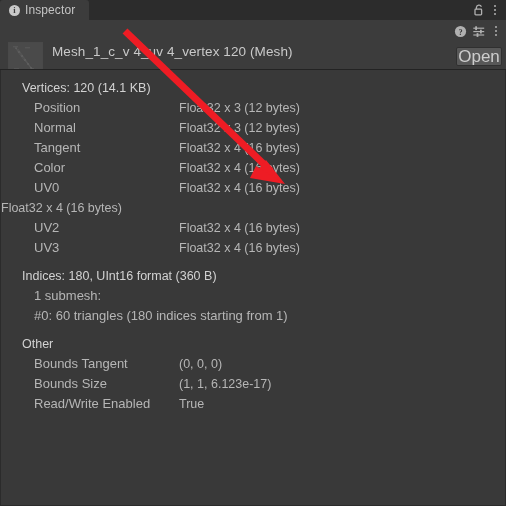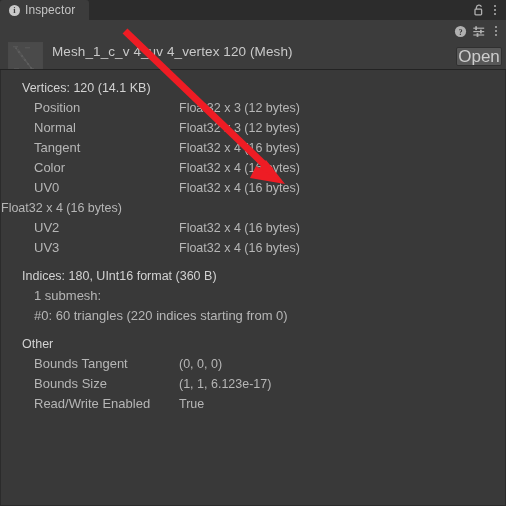--- a/index.html
+++ b/index.html
@@ -334,21 +334,21 @@
       <span class="v">Float32 x 4 (16 bytes)</span>
     </div>
 
     <div class="spacer8"></div>
 
     <div class="section-title">Indices: 180, UInt16 format (360 B)</div>
     <div class="row full">
       <span class="k">1 submesh:</span>
     </div>
     <div class="row full">
-      <span class="k">#0: 60 triangles (220 indices starting from 0)</span>
+      <span class="k">#0: 60 triangles (180 indices starting from 1)</span>
     </div>
 
     <div class="spacer8"></div>
 
     <div class="section-title">Other</div>
     <div class="row">
       <span class="k">Bounds Tangent</span>
       <span class="v">(0, 0, 0)</span>
     </div>
     <div class="row">

